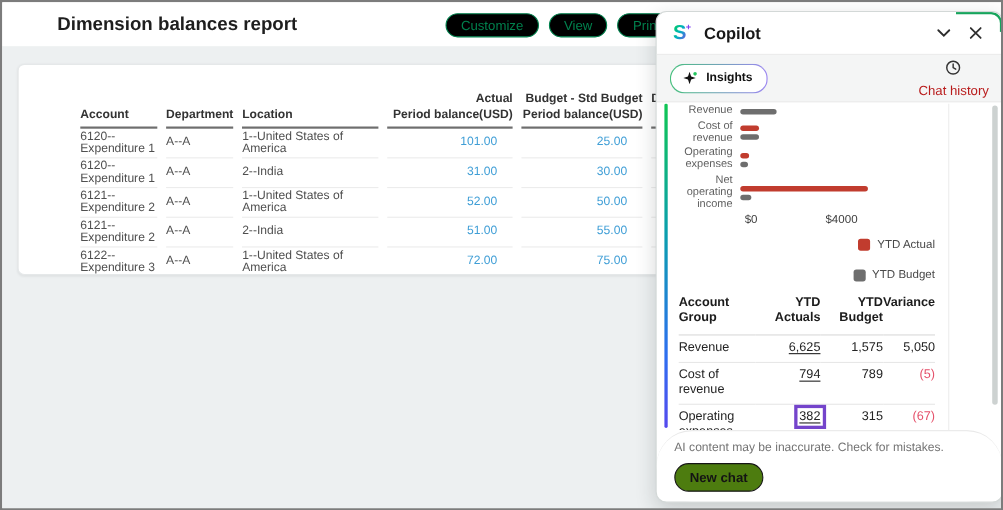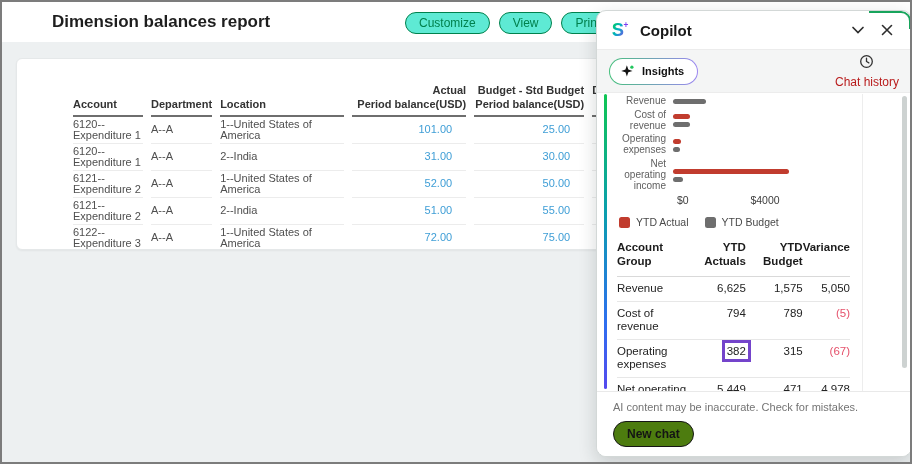--- a/index.html
+++ b/index.html
@@ -7,21 +7,21 @@
   .screen {
     width:912px; height:464px; position:relative; overflow:hidden;
     border:2px solid #7c7c7c; background:#fff;
     font-family:"Liberation Sans", sans-serif; font-size:12px; color:#333;
   }
   
   .titlebar { height:40px; background:#fff; position:relative; }
   .page-title { position:absolute; left:22px; top:10px; font-size:17px; font-weight:bold; color:#1e1e1e;margin-left:28px; }
   .toolbar { position:absolute; left:403px; top:10px; display:flex; gap:9px; }
   .pill-btn {
-    border:1.5px solid #00814d; color:#00814d; background:#5eead4; border-radius:999px;
+    border:1.5px solid #00814d; color:#00814d; background:#000000; border-radius:999px;
     padding:3px 13px; font-size:12px; font-family:inherit; white-space:nowrap; cursor:pointer;
   }
   
   .page-body { position:absolute; top:40px; left:0; right:0; bottom:0; background:#edf0f1; }
   .report-card {
     position:absolute; left:14px; top:16px; width:884px; height:192px;
     background:#fff; border:1px solid #e5e8e9; border-radius:6px;
     box-shadow:0 1px 2px rgba(0,0,0,.05); overflow:hidden;
   }
   .report-table { position:absolute; left:48px; top:24px; border-collapse:separate; border-spacing:8px 0; font-size:11px; color:#4f4f4f; }
@@ -64,36 +64,36 @@
     background:linear-gradient(180deg,#10c653 0%, #0b9fae 40%, #2e6ef0 78%, #5549ee 100%); }
   .cp-message { margin-left:10px; margin-right:48px; border-right:1px solid #ededed; border-bottom:1px solid #ededed;
     padding:2px 12px 6px 10px; }
   .chart-row { display:flex; align-items:center; margin-bottom:3px; }
   .chart-label { flex:none; width:56px; padding-right:7px; text-align:right; font-size:10px; line-height:1.08; color:#606060; }
   .chart-bars { display:flex; flex-direction:column; gap:3px; flex:1; }
   .cbar { height:5px; border-radius:2.5px; }
   .chart-axis { position:relative; height:13px; margin-left:63px; margin-top:2px; font-size:10.5px; color:#3c3c3c; }
   .tick0 { position:absolute; left:-3px; top:0; }
   .tick1 { position:absolute; left:85px; top:0; transform:translateX(-50%); }
-  .cp-legend { display:flex; gap:16px; align-items:flex-end; margin:9px 0 0 2px; }
+  .cp-legend { display:flex; gap:16px; align-items:flex-end; margin:9px 0 0 2px;flex-direction:column; }
   .leg-item { display:flex; gap:6px; align-items:center; font-size:10.5px; color:#4a4a4a; }
   .leg-swatch { width:11px; height:11px; border-radius:2.5px; }
   .cp-table { width:100%; border-collapse:collapse; margin-top:11px; font-size:11.5px; color:#232323; }
   .cp-table th { text-align:left; font-weight:bold; color:#1c1c1c; padding:2px 0 7px; border-bottom:1px solid #d9d9d9;
     vertical-align:top; line-height:1.2; }
   .cp-table th.num, .cp-table td.num { text-align:right; }
   .cp-table td { padding:5px 0; border-bottom:1px solid #e7e7e7; line-height:1.18; vertical-align:top; }
   .cp-table tr:last-child td { border-bottom:none; }
   .cw1{width:76px} .cw2{width:64px} .cw3{width:62px}
-  .cp-link { text-underline-offset:2px; color:#232323; cursor:pointer; }
+  .cp-link { text-decoration:underline; text-underline-offset:2px; color:#232323; cursor:pointer; }
   .hl-box { outline:3px solid #7444cb; outline-offset:2px; }
   .neg { color:#e5506a; }
   .cp-scrollbar { position:absolute; right:4px; top:2px; width:5px; height:272px; background:#cdd2d1; border-radius:3px; cursor:pointer; }
   .cp-footer { position:absolute; left:0; right:0; bottom:0; height:65px; border-top:1px solid #e9e9e9;
-    padding:9px 16px 0; background:#fff; }
+    padding:9px 16px 0; background:#fff;border-radius:32px; }
   .disclaimer { font-size:11px; color:#747474; }
   .new-chat { margin-top:8px; border:1.5px solid #161616; border-radius:999px; background:#4d7c0f;
     padding:5px 13px; font-size:12px; font-weight:bold; color:#141414; font-family:inherit; cursor:pointer; }
 </style>
 </head>
 <body>
 
 <div class="screen">
 
   <div class="titlebar">

